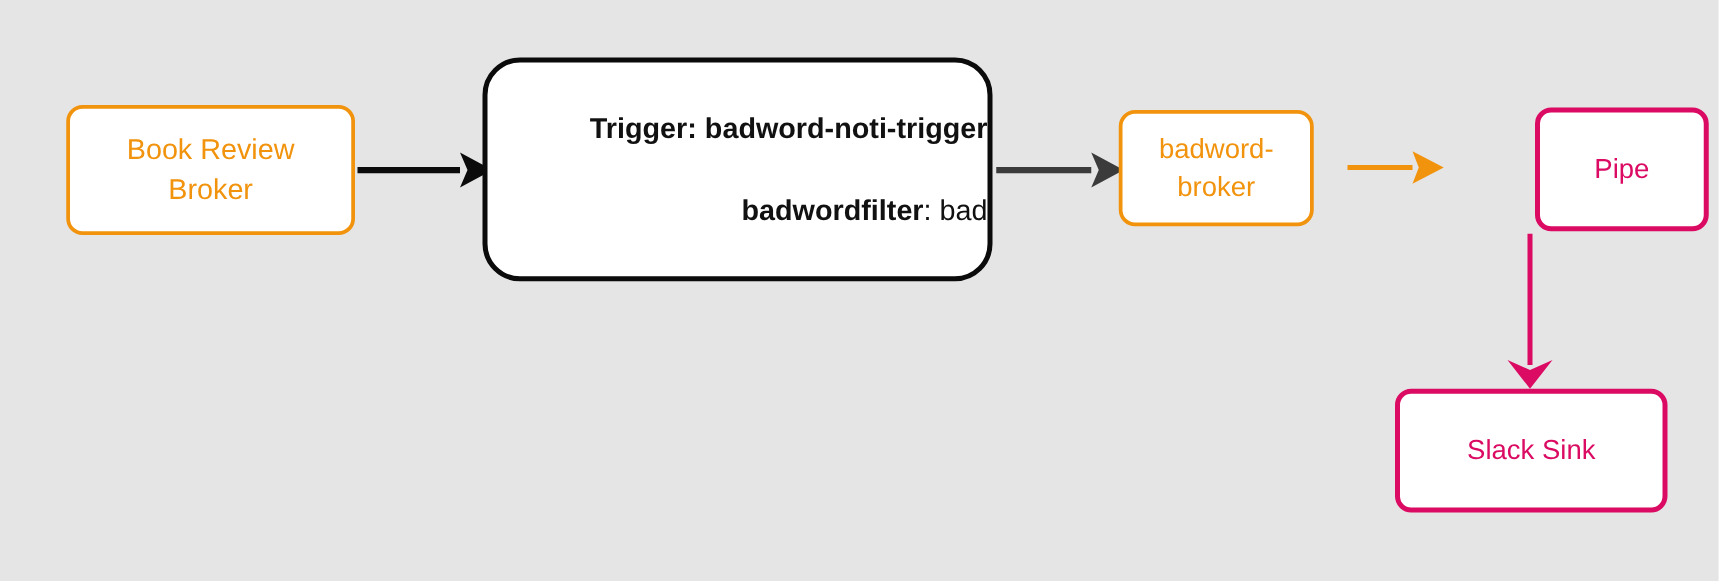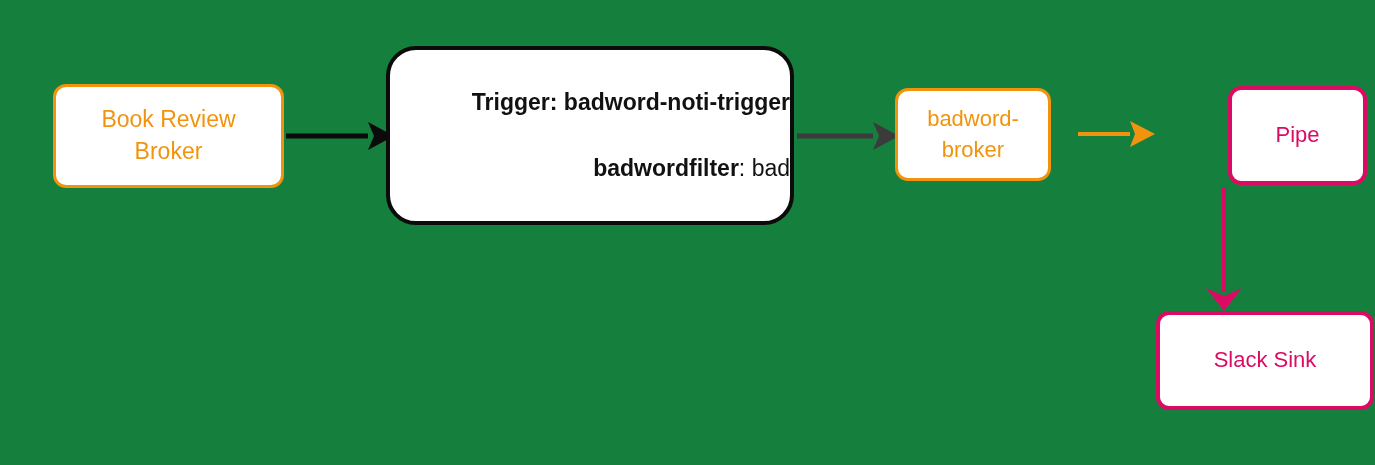--- a/index.html
+++ b/index.html
@@ -7,21 +7,21 @@
     padding: 0;
     background: #ffffff;
   }
   body {
     font-family: "Liberation Sans", sans-serif;
   }
   #canvas {
     position: relative;
     width: 1375px;
     height: 465px;
-    background: #15803d;
+    background: #e5e5e5;
     overflow: hidden;
   }
   .node {
     position: absolute;
     box-sizing: border-box;
     background: #ffffff;
     display: flex;
     align-items: center;
     justify-content: center;
     text-align: center;
@@ -87,21 +87,20 @@
   
   #node-slack-sink {
     left: 1116px;
     top: 311px;
     width: 218px;
     height: 99px;
     border: 4px solid #DB0B63;
     border-radius: 13px;
     color: #DB0B63;
     font-size: 22px;
-    margin-left: 40px;
   }
 
   
   .edge {
     position: absolute;
     left: 0;
     top: 0;
     width: 1375px;
     height: 465px;
     overflow: visible;

